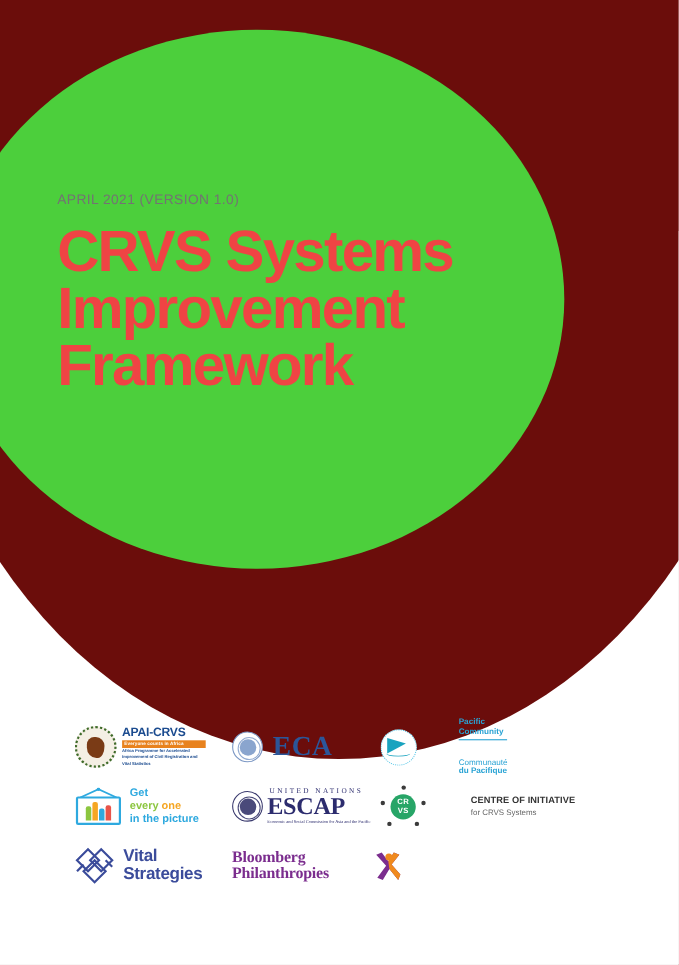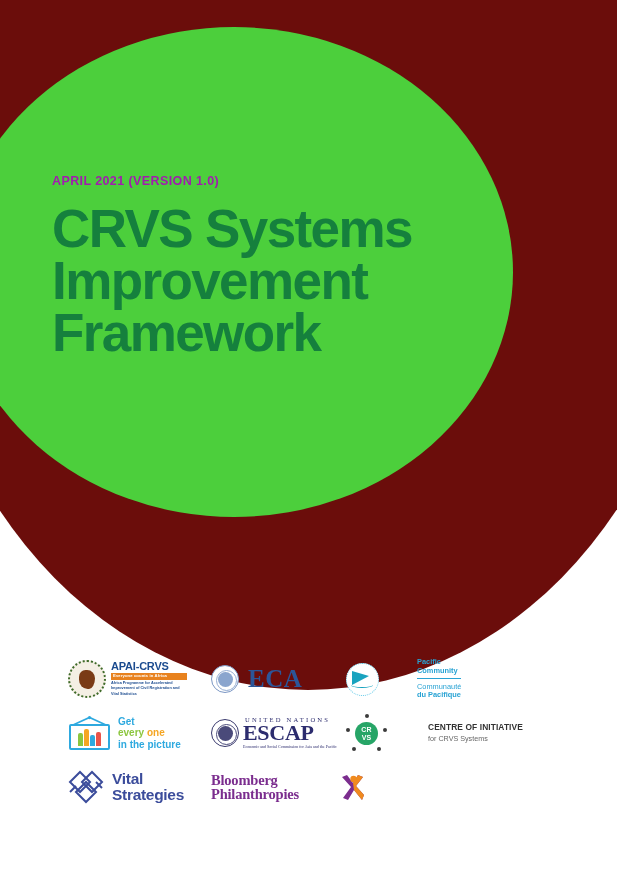--- a/index.html
+++ b/index.html
@@ -53,29 +53,29 @@
   
   .title-block {
     position: absolute;
     left: 52px;
     top: 175px;
     z-index: 5;
     width: 440px;
   }
   .eyebrow {
     font-size: 12.5px;
-    font-weight: bold;
-    color: #a21caf;
+    font-weight: normal;
+    color: #737373;
     letter-spacing: 0.4px;
     margin: 0 0 14px 0;
     line-height: 1.1;
   }
   .main-title {
     margin: 0;
-    color: #15803d;
+    color: #ef4444;
     font-size: 53px;
     font-weight: bold;
     line-height: 0.98;
     letter-spacing: -1.6px;
   }
   .main-title .line {
     display: block;
     white-space: nowrap;
   }
 
@@ -201,21 +201,21 @@
   }
   .spc-mark .wave {
     position: absolute; left: 4px; bottom: 7px;
     width: 22px; height: 5px;
     border-bottom: 1.3px solid #19A3BF;
     border-radius: 0 0 50% 50%;
   }
   .spc-text { margin-left: 6px; color: #29A3D4; }
   .spc-en { font-size: 7.4px; font-weight: bold; line-height: 1.15; }
   .spc-fr { font-size: 7.4px; line-height: 1.15; margin-top: 2px;
-            border-top: 0.8px solid #29A3D4; padding-top: 4px; }
+            border-top: 0.8px solid #29A3D4; padding-top: 16px; }
 
   
   .geotp-frame {
     position: relative; width: 43px; height: 34px; flex: none;
   }
   .geotp-frame .hook {
     position: absolute; left: 0; top: 0; width: 43px; height: 9px;
   }
   .geotp-frame .box {
     position: absolute; left: 1px; top: 8px;

